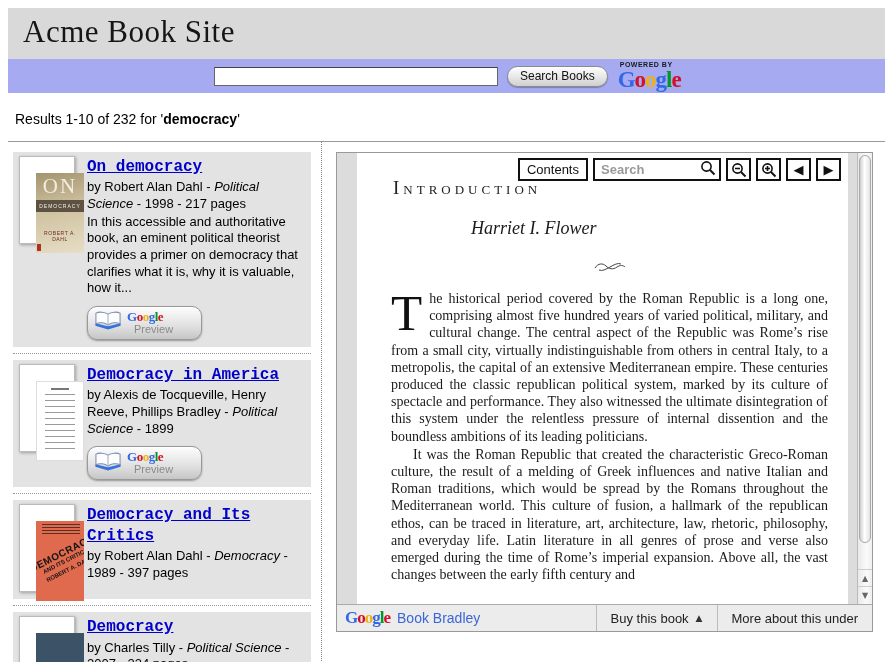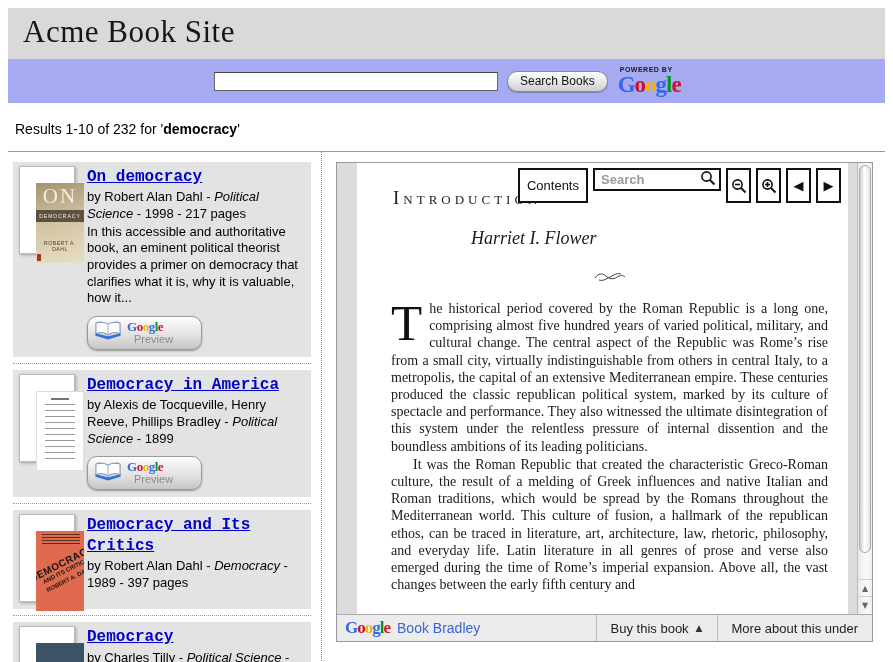--- a/index.html
+++ b/index.html
@@ -7,21 +7,21 @@
   html,body { height:662px; }
   body {
     margin:8px; background:#fff; overflow:hidden;
     font-family:"Liberation Sans", sans-serif; color:#000;
   }
   
   .site-header { background:#d9d9d9; padding:6px 0 9px 15px; }
   .site-title { margin:0; font-family:"Liberation Serif", serif; font-weight:normal;
     font-size:31px; letter-spacing:.5px; color:#151515; }
   
-  .search-banner { background:#a5aaf1; height:44px; display:flex; align-items:center;
+  .search-banner { background:#a5aaf1; height:34px; display:flex; align-items:center;
     padding-left:206px; }
   .banner-input { width:284px; height:19px; border:1px solid #666; border-top-color:#444;
     font-size:12px; padding:1px 3px; background:#fff; }
   .search-books-btn { margin-left:9px; font-family:inherit; font-size:12px; color:#111;
     padding:2px 12px 3px; border:1px solid #8a8a8a; border-radius:11px;
     background:linear-gradient(#ffffff,#e6e6e6 55%,#cfcfcf);
     box-shadow:inset 0 1px 0 #fff, 0 1px 1px rgba(0,0,0,.25); cursor:pointer; }
   .powered-by { margin-left:10px; line-height:1; }
   .powered-by-label { font-size:7px; font-weight:bold; letter-spacing:.5px; color:#1a1a1a; margin-left:2px; }
   .google-logo { font-family:"Liberation Serif", serif; font-weight:bold; letter-spacing:-1px; }
@@ -85,21 +85,21 @@
     display:flex; flex-direction:column; background:#fff; }
   .viewer-body { flex:1; min-height:0; display:flex; position:relative; }
   .gutter { background:#dcdcdc; flex:none; }
   .gutter-left { width:20px; }
   .gutter-right { width:9px; }
   .book-page { flex:1; background:#fff; overflow:hidden; position:relative;
     padding:12px 20px 0 34px; font-family:"Liberation Serif", serif; color:#1a1a1a; }
   
   .toolbar { position:absolute; top:5px; right:31px; display:flex; gap:5px; z-index:3;
     font-family:"Liberation Sans",sans-serif; }
-  .tb-btn { background:#fff; border:2px solid #111; height:35px; display:flex; align-items:center;
+  .tb-btn { background:#fff; border:2px solid #111; height:23px; display:flex; align-items:center;
     justify-content:center; font-size:13px; color:#111; cursor:pointer; padding:0; }
   .contents-btn { padding:0 7px; }
   .tb-search { display:flex; align-items:center; background:#fff; border:2px solid #111;
     height:23px; width:128px; padding:0 3px 0 4px; }
   .tb-search input { border:0; outline:0; flex:1; min-width:0; font-size:13px; color:#444;
     font-family:inherit;font-weight:bold; }
   .tb-search input::placeholder { color:#9a9a9a; opacity:1; }
   .icon-btn { width:25px; }
   .nav-btn { width:25px; font-size:13px; }
   

